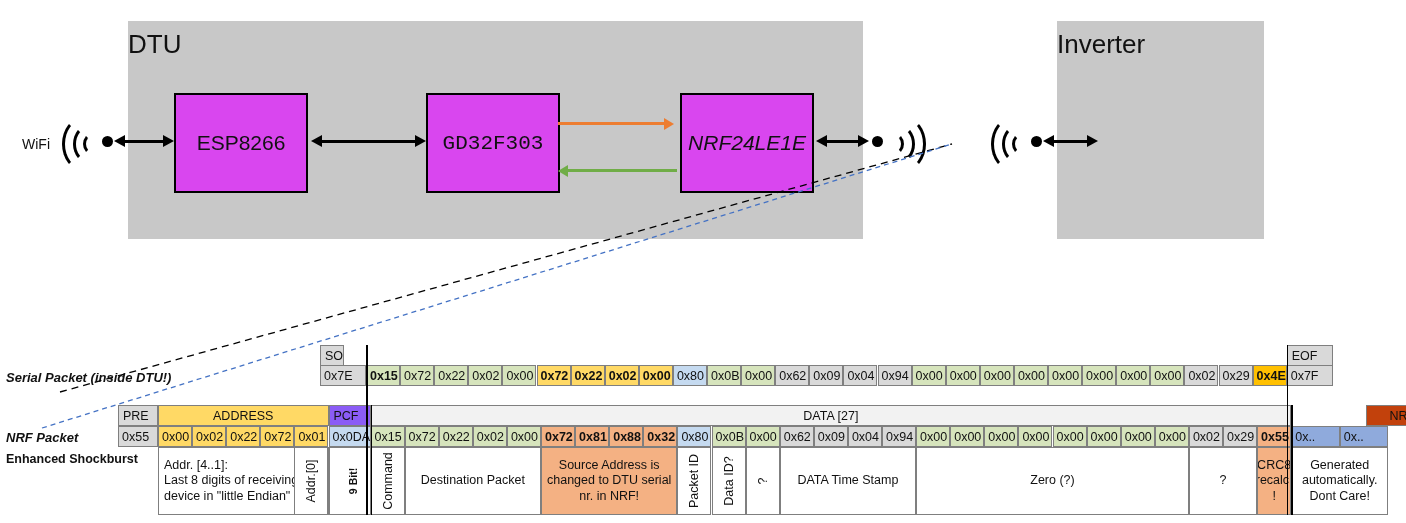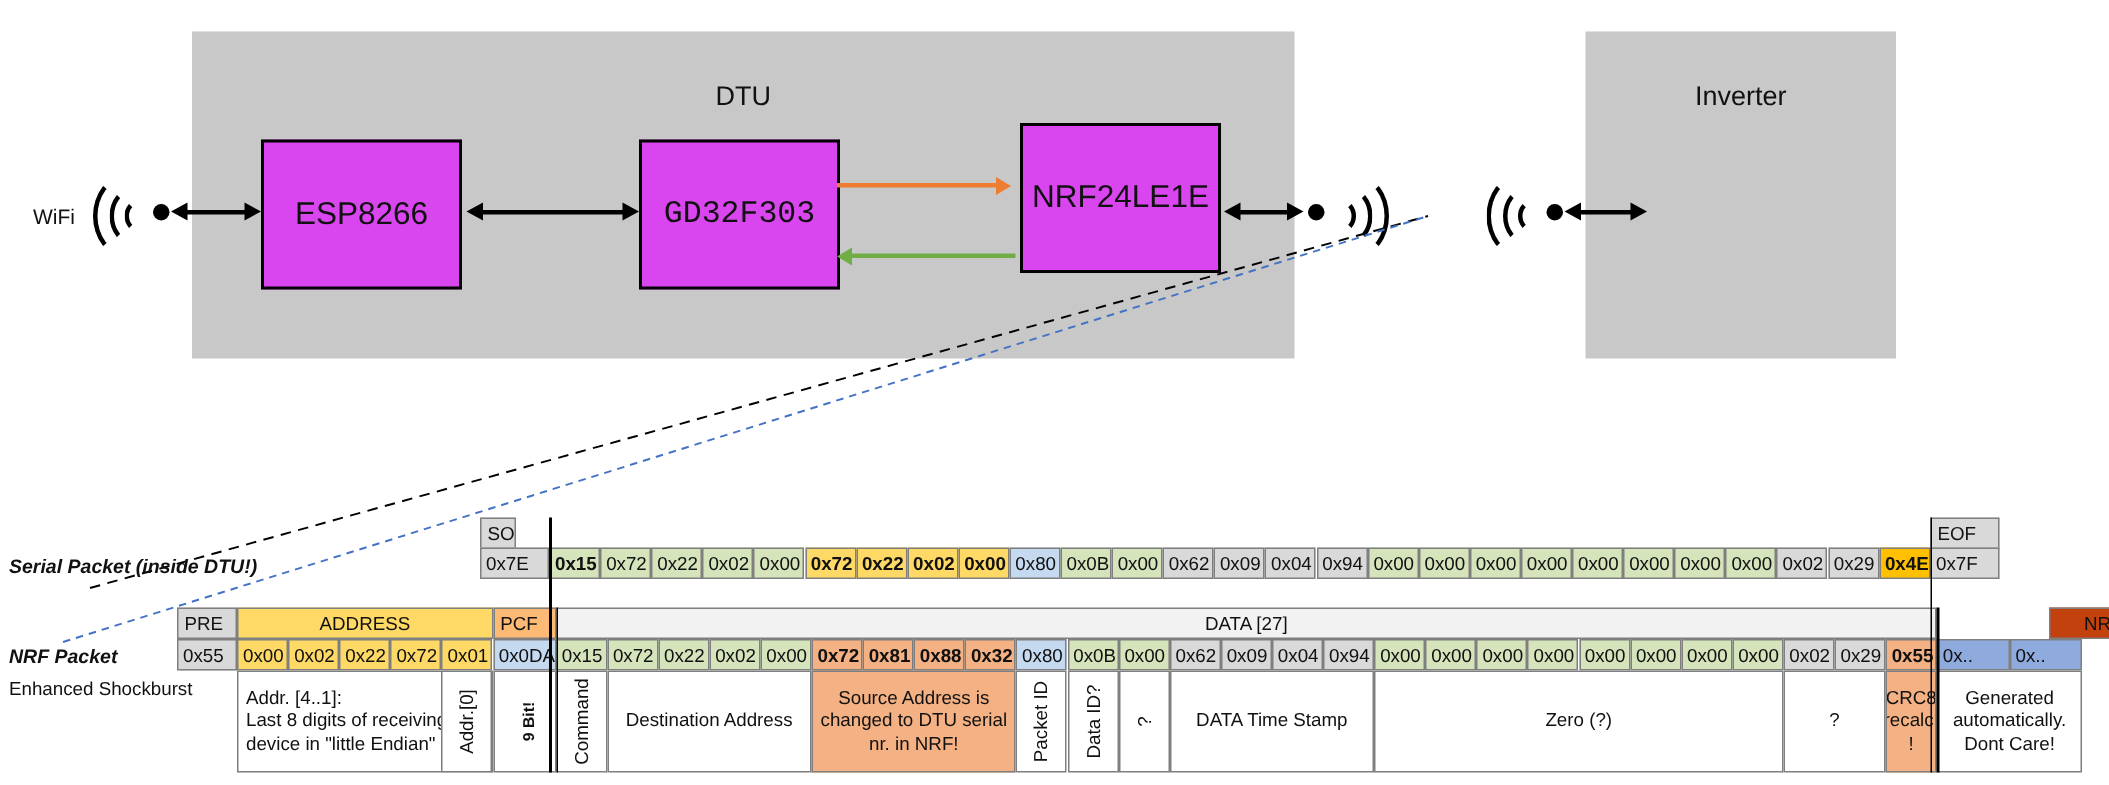--- a/index.html
+++ b/index.html
@@ -2,22 +2,22 @@
 <html><head>
 <meta charset="utf-8">
 <style>
   html,body{margin:0;padding:0;background:#fff;}
   body{width:1406px;height:523px;position:relative;overflow:hidden;
        font-family:"Liberation Sans",sans-serif;color:#1a1a1a;}
 
   
   #block-diagram{position:absolute;left:0;top:0;width:1406px;height:260px;}
   .enclosure{position:absolute;background:#c8c8c8;}
-  .enclosure-title{position:absolute;left:0;right:0;top:8px;text-align:center;
-                   font-size:18px;color:#111;margin-top:25px;}
+  .enclosure-title{position:absolute;left:0;right:0;top:8px;
+                   font-size:26px;color:#111;}
   .chip{position:absolute;background:#d946ef;border:2.5px solid #000;
         display:flex;align-items:center;justify-content:center;
         font-size:21px;color:#111;text-align:right;}
   .hline{position:absolute;height:3px;background:#000;}
   .arrow-h{position:absolute;width:0;height:0;border-top:6px solid transparent;
            border-bottom:6px solid transparent;}
   .arrow-r{border-left:11px solid #000;}
   .arrow-l{border-right:11px solid #000;}
   .hline-orange{position:absolute;height:2.5px;background:#ED7D31;}
   .arrow-r-orange{border-left:10px solid #ED7D31;}
@@ -93,21 +93,21 @@
   <div class="chip" style="left:426px;top:93px;width:130px;height:96px;font-family:Liberation Mono, monospace;">
     <span>GD32F303</span>
   </div>
 
   <div class="hline-orange" style="left:558px;top:122px;width:108px;"></div>
   <div class="arrow-h arrow-r-orange" style="left:664px;top:118px;"></div>
 
   <div class="arrow-h arrow-l-green" style="left:558px;top:165px;"></div>
   <div class="hline-green" style="left:567px;top:169px;width:110px;"></div>
 
-  <div class="chip" style="left:680px;top:82px;width:130px;height:96px;">
+  <div class="chip" style="left:680px;top:93px;width:130px;height:96px;font-style:italic;">
     <span>NRF24LE1E</span>
   </div>
 
   <div class="arrow-h arrow-l" style="left:816px;top:135px;"></div>
   <div class="hline" style="left:821px;top:140px;width:42px;"></div>
   <div class="arrow-h arrow-r" style="left:858px;top:135px;"></div>
   <div class="dot" style="left:872px;top:136px;"></div>
   <div class="wave flip" style="left:884px;top:133px;width:14px;height:16px;"></div>
   <div class="wave flip" style="left:884px;top:125px;width:25px;height:32px;"></div>
   <div class="wave flip" style="left:884px;top:117px;width:36px;height:48px;"></div>
@@ -123,21 +123,21 @@
 </div>
 
 <svg id="callouts" viewBox="0 0 1406 523">
   <line x1="60" y1="392" x2="952" y2="144" stroke="#000" stroke-width="1.3" stroke-dasharray="7,5"></line>
   <line x1="42" y1="428" x2="952" y2="144" stroke="#4472C4" stroke-width="1.3" stroke-dasharray="5,4"></line>
 </svg>
 
 <div id="packet-tables">
     <div class="row-label" style="left: 6px; top: 370px; width: 300px; height: 16px;">Serial Packet (inside DTU!)</div>
     <div class="row-label" style="left: 6px; top: 430px; width: 200px; height: 16px;">NRF Packet</div>
-    <div class="sub-label" style="left: 6px; top: 452px; width: 200px; height: 16px; font-weight: normal; font-style: normal;">Enhanced Shockburst</div>
+    <div class="sub-label" style="left: 6px; top: 452px; width: 200px; height: 16px; font-weight: bold; font-style: normal;">Enhanced Shockburst</div>
     <div class="cell hdr" style="left: 320px; top: 345px; width: 24px; height: 21px; background: rgb(217, 217, 217);">SOF</div>
     <div class="cell val" style="left: 320px; top: 365px; width: 46px; height: 21px; background: rgb(217, 217, 217);">0x7E</div>
     <div class="cell val b" style="left: 366px; top: 365px; width: 34.1px; height: 21px; background: rgb(214, 228, 188); font-weight: bold;">0x15</div>
     <div class="cell val" style="left: 400.1px; top: 365px; width: 34.1px; height: 21px; background: rgb(214, 228, 188);">0x72</div>
     <div class="cell val" style="left: 434.2px; top: 365px; width: 34.1px; height: 21px; background: rgb(214, 228, 188);">0x22</div>
     <div class="cell val" style="left: 468.3px; top: 365px; width: 34.1px; height: 21px; background: rgb(214, 228, 188);">0x02</div>
     <div class="cell val" style="left: 502.4px; top: 365px; width: 34.1px; height: 21px; background: rgb(214, 228, 188);">0x00</div>
     <div class="cell val b" style="left: 536.5px; top: 365px; width: 34.1px; height: 21px; background: rgb(255, 217, 101); font-weight: bold;">0x72</div>
     <div class="cell val b" style="left: 570.6px; top: 365px; width: 34.1px; height: 21px; background: rgb(255, 217, 101); font-weight: bold;">0x22</div>
     <div class="cell val b" style="left: 604.7px; top: 365px; width: 34.1px; height: 21px; background: rgb(255, 217, 101); font-weight: bold;">0x02</div>
@@ -157,21 +157,21 @@
     <div class="cell val" style="left: 1082.1px; top: 365px; width: 34.1px; height: 21px; background: rgb(214, 228, 188);">0x00</div>
     <div class="cell val" style="left: 1116.2px; top: 365px; width: 34.1px; height: 21px; background: rgb(214, 228, 188);">0x00</div>
     <div class="cell val" style="left: 1150.3px; top: 365px; width: 34.1px; height: 21px; background: rgb(214, 228, 188);">0x00</div>
     <div class="cell val" style="left: 1184.4px; top: 365px; width: 34.1px; height: 21px; background: rgb(217, 217, 217);">0x02</div>
     <div class="cell val" style="left: 1218.5px; top: 365px; width: 34.1px; height: 21px; background: rgb(217, 217, 217);">0x29</div>
     <div class="cell val b" style="left: 1252.6px; top: 365px; width: 34.1px; height: 21px; background: rgb(255, 192, 0); font-weight: bold;">0x4E</div>
     <div class="cell hdr" style="left: 1286.7px; top: 345px; width: 46px; height: 21px; background: rgb(217, 217, 217);">EOF</div>
     <div class="cell val" style="left: 1286.7px; top: 365px; width: 46px; height: 21px; background: rgb(217, 217, 217);">0x7F</div>
     <div class="cell hdr" style="left: 118px; top: 405px; width: 40px; height: 21px; background: rgb(217, 217, 217);">PRE</div>
     <div class="cell hdrc" style="left: 158px; top: 405px; width: 170.5px; height: 21px; background: rgb(255, 217, 101);">ADDRESS</div>
-    <div class="cell hdr" style="left: 328.5px; top: 405px; width: 42px; height: 21px; background: #fdba74;">PCF</div>
+    <div class="cell hdr" style="left: 328.5px; top: 405px; width: 42px; height: 21px; background: #8b5cf6;">PCF</div>
     <div class="cell hdrc" style="left: 370.5px; top: 405px; width: 920.7px; height: 21px; background: rgb(242, 242, 242);">DATA [27]</div>
     <div class="cell hdrc" style="left: 1366px; top: 405px; width: 103px; height: 21px; background: #c2410c;">NRF CRC</div>
     <div class="cell val" style="left: 118px; top: 426px; width: 40px; height: 21px; background: rgb(217, 217, 217);">0x55</div>
     <div class="cell val" style="left: 158px; top: 426px; width: 34.1px; height: 21px; background: rgb(255, 217, 101);">0x00</div>
     <div class="cell val" style="left: 192.1px; top: 426px; width: 34.1px; height: 21px; background: rgb(255, 217, 101);">0x02</div>
     <div class="cell val" style="left: 226.2px; top: 426px; width: 34.1px; height: 21px; background: rgb(255, 217, 101);">0x22</div>
     <div class="cell val" style="left: 260.3px; top: 426px; width: 34.1px; height: 21px; background: rgb(255, 217, 101);">0x72</div>
     <div class="cell val" style="left: 294.4px; top: 426px; width: 34.1px; height: 21px; background: rgb(255, 217, 101);">0x01</div>
     <div class="cell val" style="left: 328.5px; top: 426px; width: 42px; height: 21px; background: rgb(197, 218, 240);">0x0DA</div>
     <div class="cell val" style="left: 370.5px; top: 426px; width: 34.1px; height: 21px; background: rgb(214, 228, 188);">0x15</div>
@@ -208,21 +208,21 @@
 device in "little Endian"</div>
     <div class="vert" style="left: 294.4px; top: 447px; width: 34.1px; height: 68px; background: rgb(255, 255, 255);">
       <span>Addr.[0]</span>
     </div>
     <div class="vert" style="left: 328.5px; top: 447px; width: 42px; height: 68px; background: rgb(255, 255, 255);">
       <span style="left: 10px; top: 50%; transform: translateY(-50%) rotate(-90deg); font-size: 10.5px; font-weight: bold;">9 Bit!</span>
     </div>
     <div class="vert" style="left: 370.5px; top: 447px; width: 34.1px; height: 68px; background: rgb(255, 255, 255);">
       <span>Command</span>
     </div>
-    <div class="desc" style="left: 404.6px; top: 447px; width: 136.4px; height: 68px; background: rgb(255, 255, 255);">Destination Address</div>
+    <div class="desc" style="left: 404.6px; top: 447px; width: 136.4px; height: 68px; background: rgb(255, 255, 255);">Destination Packet</div>
     <div class="desc" style="left: 541px; top: 447px; width: 136.4px; height: 68px; background: rgb(244, 177, 131);">Source Address is changed to DTU serial nr. in NRF!</div>
     <div class="vert" style="left: 677.4px; top: 447px; width: 34.1px; height: 68px; background: rgb(255, 255, 255);">
       <span>Packet ID</span>
     </div>
     <div class="vert" style="left: 711.5px; top: 447px; width: 34.1px; height: 68px; background: rgb(255, 255, 255);">
       <span>Data ID?</span>
     </div>
     <div class="vert" style="left: 745.6px; top: 447px; width: 34.1px; height: 68px; background: rgb(255, 255, 255);">
       <span>?</span>
     </div>

